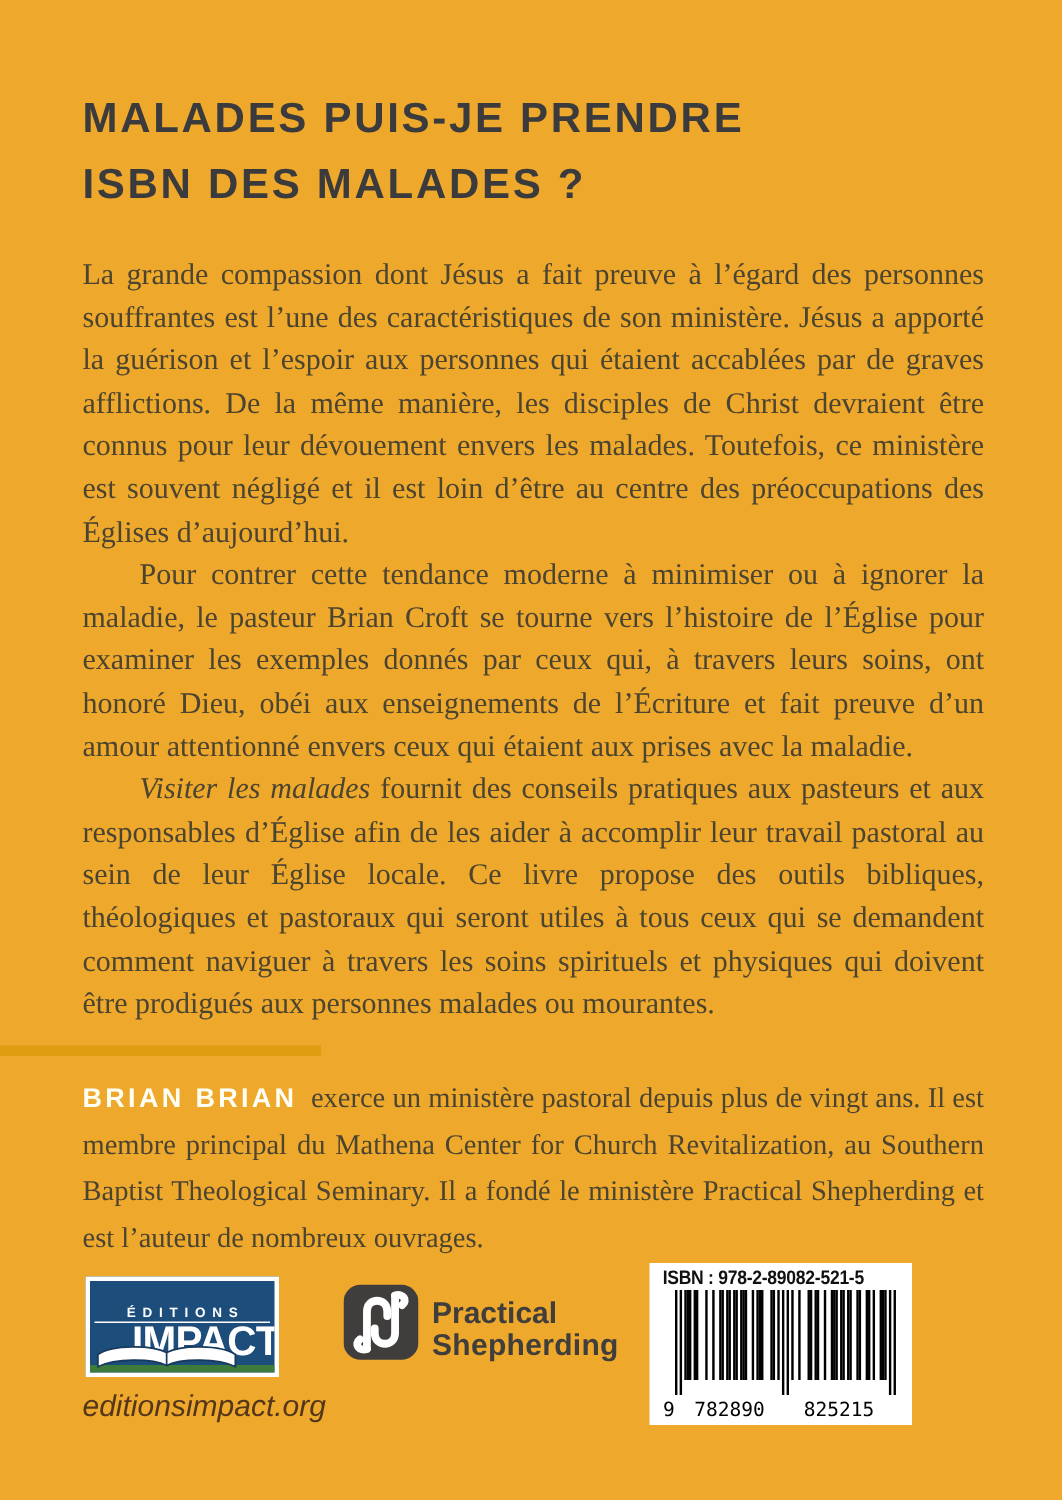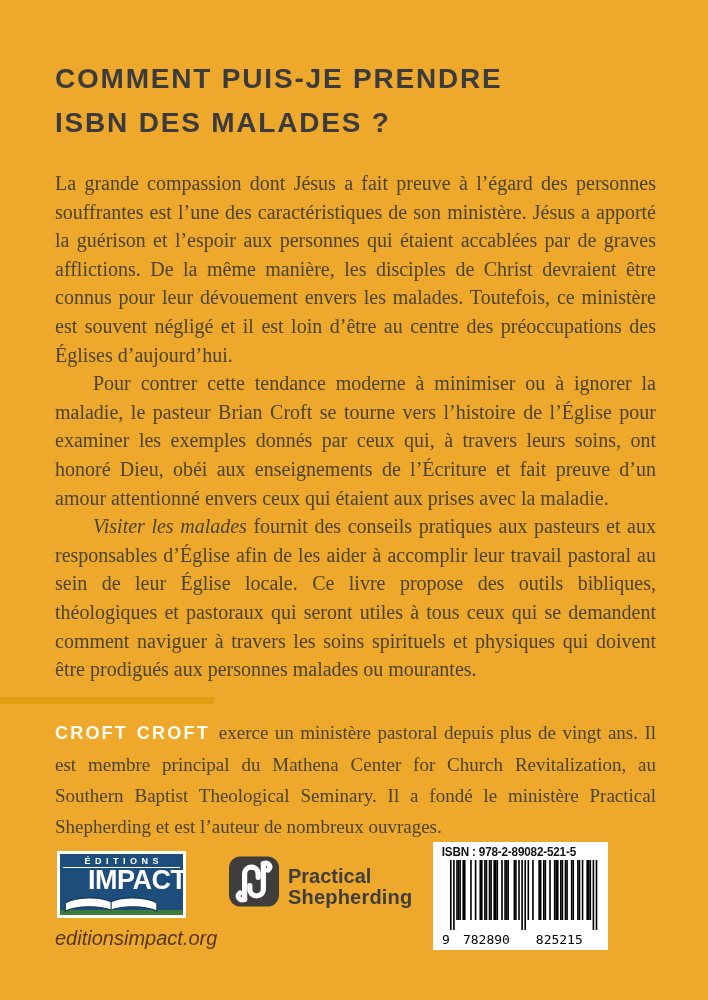--- a/index.html
+++ b/index.html
@@ -26,21 +26,21 @@
   .divider{position:absolute;left:0;top:697px;width:214px;height:7px;background:var(--divider);}
 
   .bio{position:absolute;left:55px;top:717px;width:601px;
     font-size:19px;line-height:31px;color:var(--body);text-align:justify;}
   .bio-name{font-family:"Liberation Sans",sans-serif;font-weight:700;font-size:18px;
     letter-spacing:2.2px;color:var(--cream);margin-right:9px;}
 
   
   .impact-logo{position:absolute;left:57px;top:851px;width:129px;height:67px;
     background:var(--navy);border:3px solid var(--white);overflow:hidden;}
-  .impact-top{display:block;text-align:center;margin-top:2px;
+  .impact-top{display:block;text-align:center;margin-top:16px;
     font-family:"Liberation Sans",sans-serif;font-size:9px;font-weight:700;
     letter-spacing:4.5px;color:var(--white);text-indent:4.5px;}
   .impact-rule{height:1px;background:var(--white);margin:1px 3px 0 3px;}
   .impact-name{display:block;text-align:center;margin-top:-3px;
     font-family:"Liberation Sans",sans-serif;font-size:27px;font-weight:700;
     letter-spacing:-0.5px;color:var(--white);transform:scaleY(1.02);padding-left:28px;}
   .impact-green{position:absolute;left:0;right:0;bottom:0;height:5px;background:var(--green);}
   .impact-book{position:absolute;left:2px;right:2px;bottom:1px;height:18px;z-index:2;}
 
   
@@ -63,33 +63,33 @@
 
   .website{position:absolute;left:55px;top:927px;
     font-family:"Liberation Sans",sans-serif;font-size:20px;color:var(--website);font-style:italic;}
 </style>
 </head>
 <body>
 
 <div class="cover">
 
   <h1 class="title">
-    <span>COMMENT PUIS-JE PRENDRE</span>
+    <span>MALADES PUIS-JE PRENDRE</span>
     <span>ISBN DES MALADES ?</span>
   </h1>
 
   <div class="synopsis">
     <p>La grande compassion dont Jésus a fait preuve à l’égard des personnes souffrantes est l’une des caractéristiques de son ministère. Jésus a apporté la guérison et l’espoir aux personnes qui étaient accablées par de graves afflictions. De la même manière, les disciples de Christ devraient être connus pour leur dévouement envers les malades. Toutefois, ce ministère est souvent négligé et il est loin d’être au centre des préoccupations des Églises d’aujourd’hui.</p>
     <p class="indent">Pour contrer cette tendance moderne à minimiser ou à ignorer la maladie, le pasteur Brian Croft se tourne vers l’histoire de l’Église pour examiner les exemples donnés par ceux qui, à travers leurs soins, ont honoré Dieu, obéi aux enseignements de l’Écriture et fait preuve d’un amour attentionné envers ceux qui étaient aux prises avec la maladie.</p>
     <p class="indent"><em>Visiter les malades</em><span> fournit des conseils pratiques aux pasteurs et aux responsables d’Église afin de les aider à accomplir leur travail pastoral au sein de leur Église locale. Ce livre propose des outils bibliques, théologiques et pastoraux qui seront utiles à tous ceux qui se demandent comment naviguer à travers les soins spirituels et physiques qui doivent être prodigués aux personnes malades ou mourantes.</span></p>
   </div>
 
   <div class="divider"></div>
 
-  <p class="bio"><span class="bio-name">CROFT CROFT</span><span>exerce un ministère pastoral depuis plus de vingt ans. Il est membre principal du Mathena Center for Church Revitalization, au Southern Baptist Theological Seminary. Il a fondé le ministère Practical Shepherding et est l’auteur de nombreux ouvrages.</span></p>
+  <p class="bio"><span class="bio-name">BRIAN BRIAN</span><span>exerce un ministère pastoral depuis plus de vingt ans. Il est membre principal du Mathena Center for Church Revitalization, au Southern Baptist Theological Seminary. Il a fondé le ministère Practical Shepherding et est l’auteur de nombreux ouvrages.</span></p>
 
   <div class="impact-logo">
     <span class="impact-top">ÉDITIONS</span>
     <div class="impact-rule"></div>
     <span class="impact-name">IMPACT</span>
     <div class="impact-green"></div>
     <svg class="impact-book" viewBox="0 0 120 22" preserveAspectRatio="none">
       <path d="M60 7 C48 0.5 16 0.5 4 8.5 L4 18.5 C18 11.5 48 11.5 60 17.5 C72 11.5 102 11.5 116 18.5 L116 8.5 C104 0.5 72 0.5 60 7 Z" fill="#FFFFFF" stroke="#16395C" stroke-width="1.4"></path>
       <line x1="60" y1="7" x2="60" y2="17.5" stroke="#16395C" stroke-width="1.4"></line>
     </svg>

